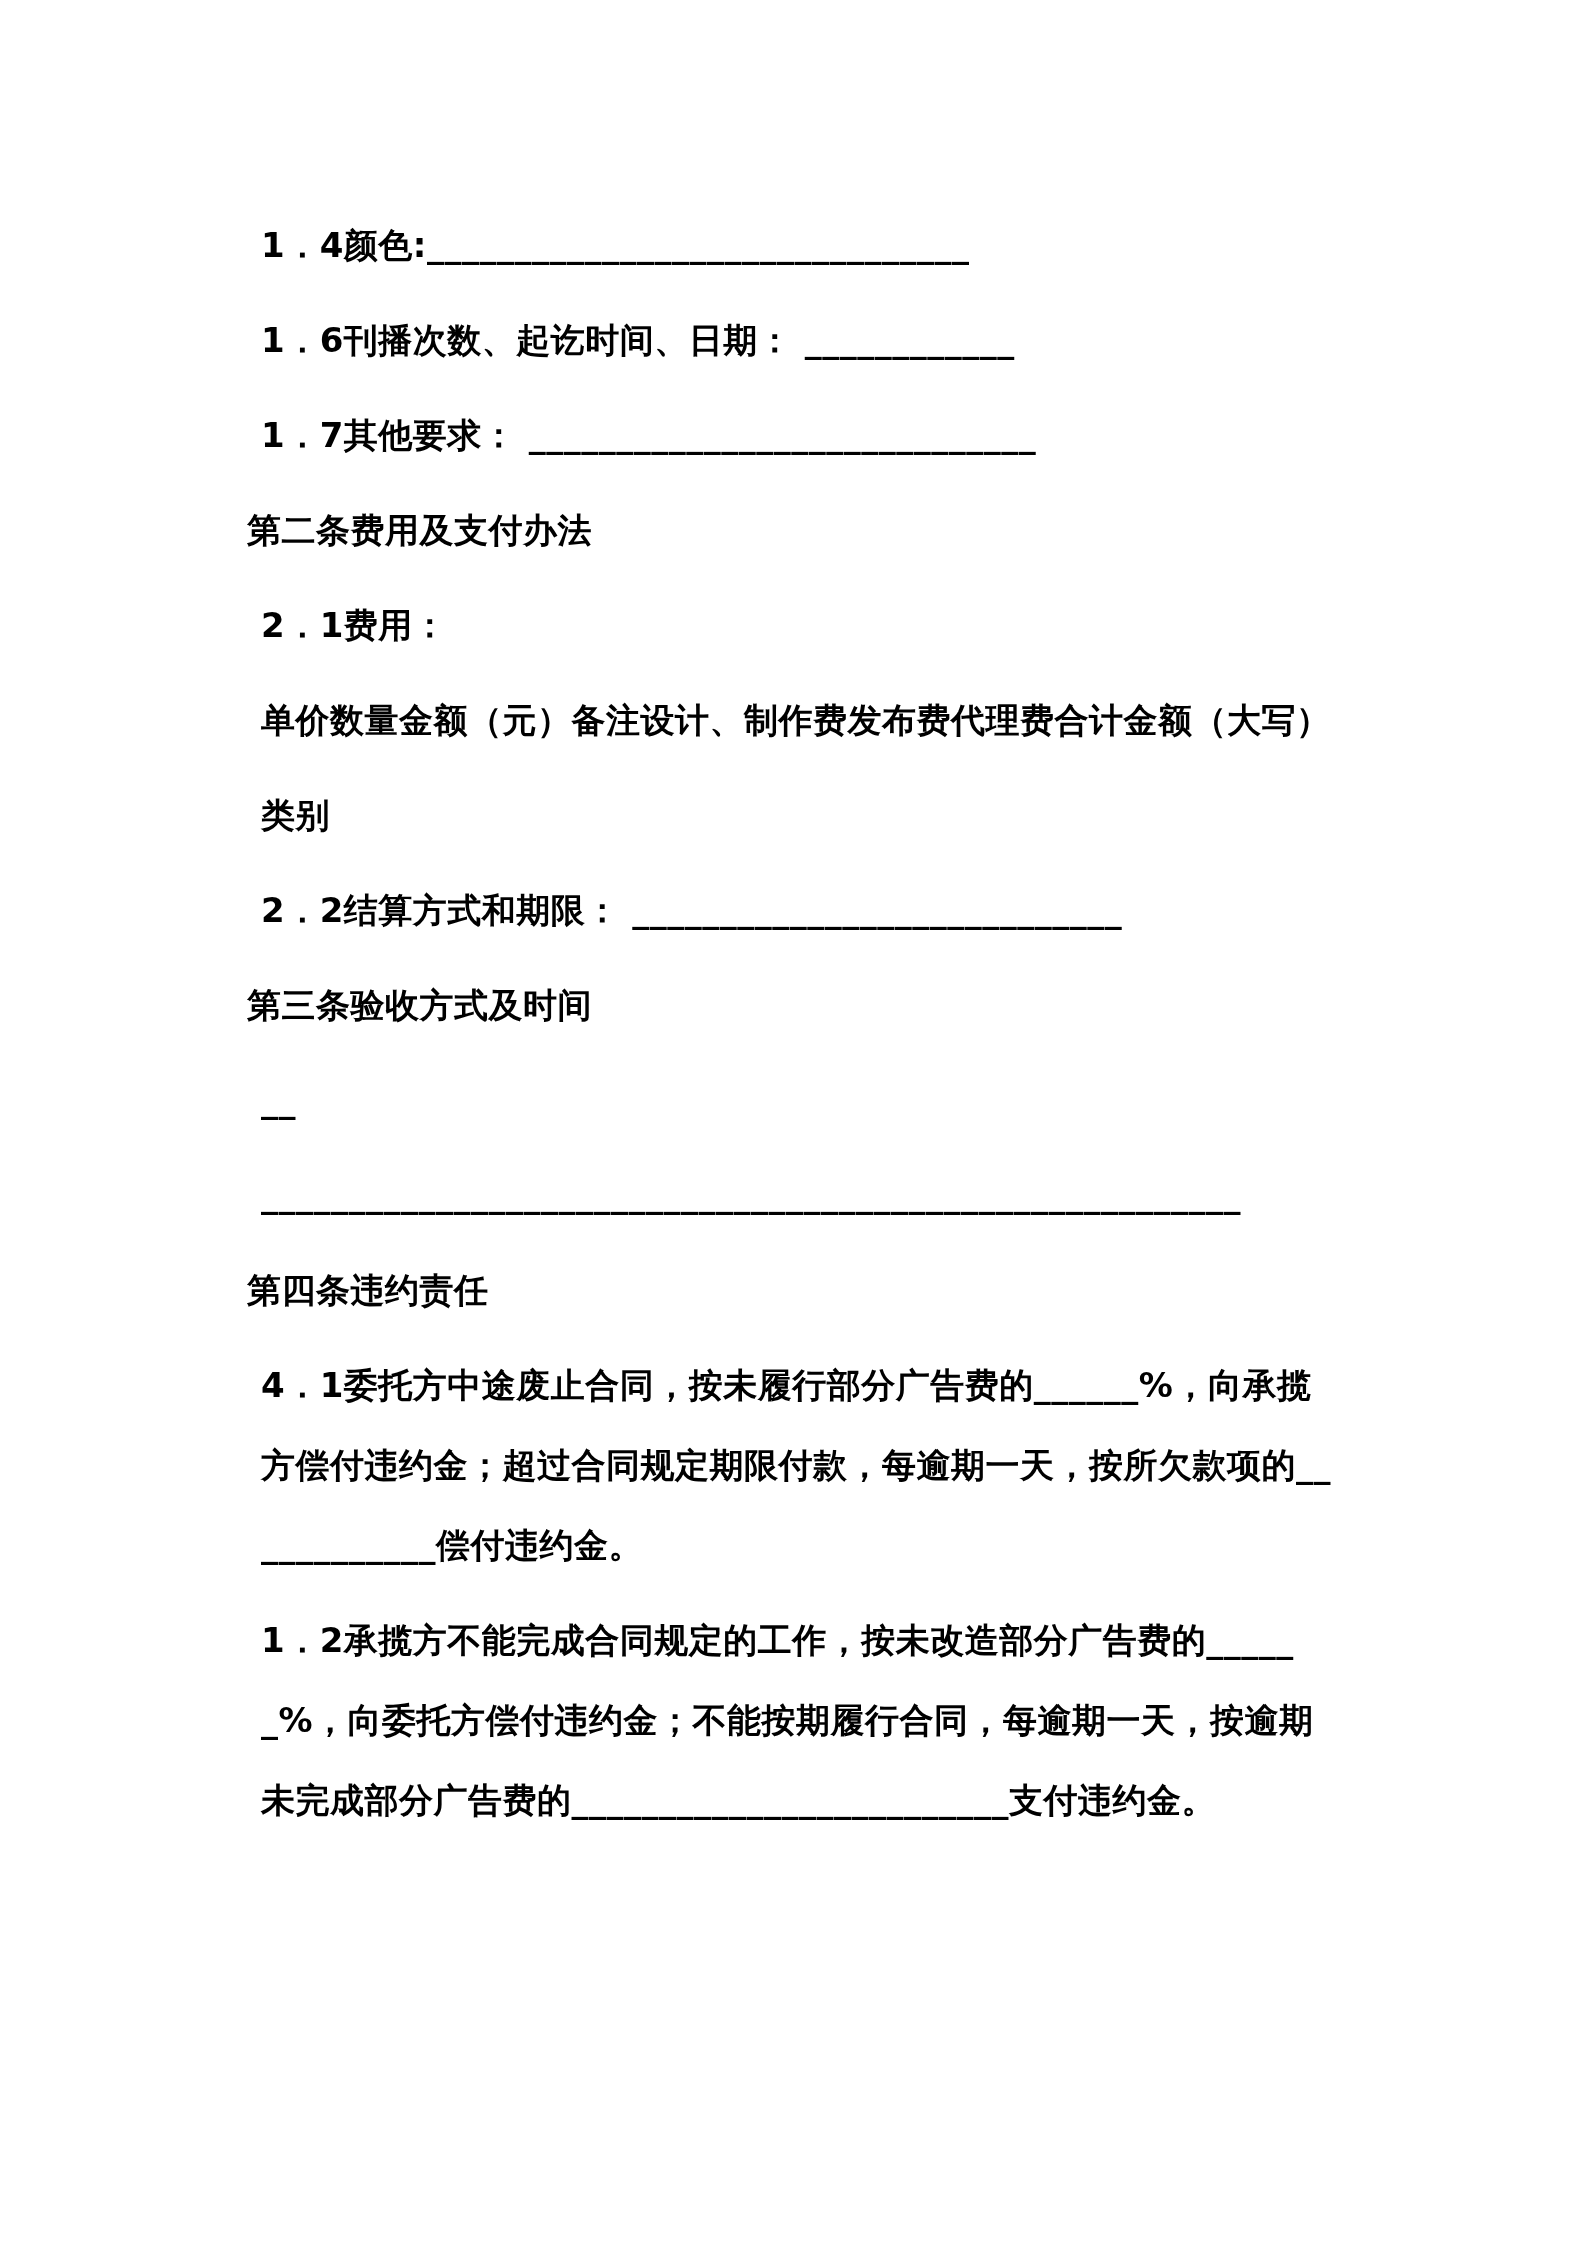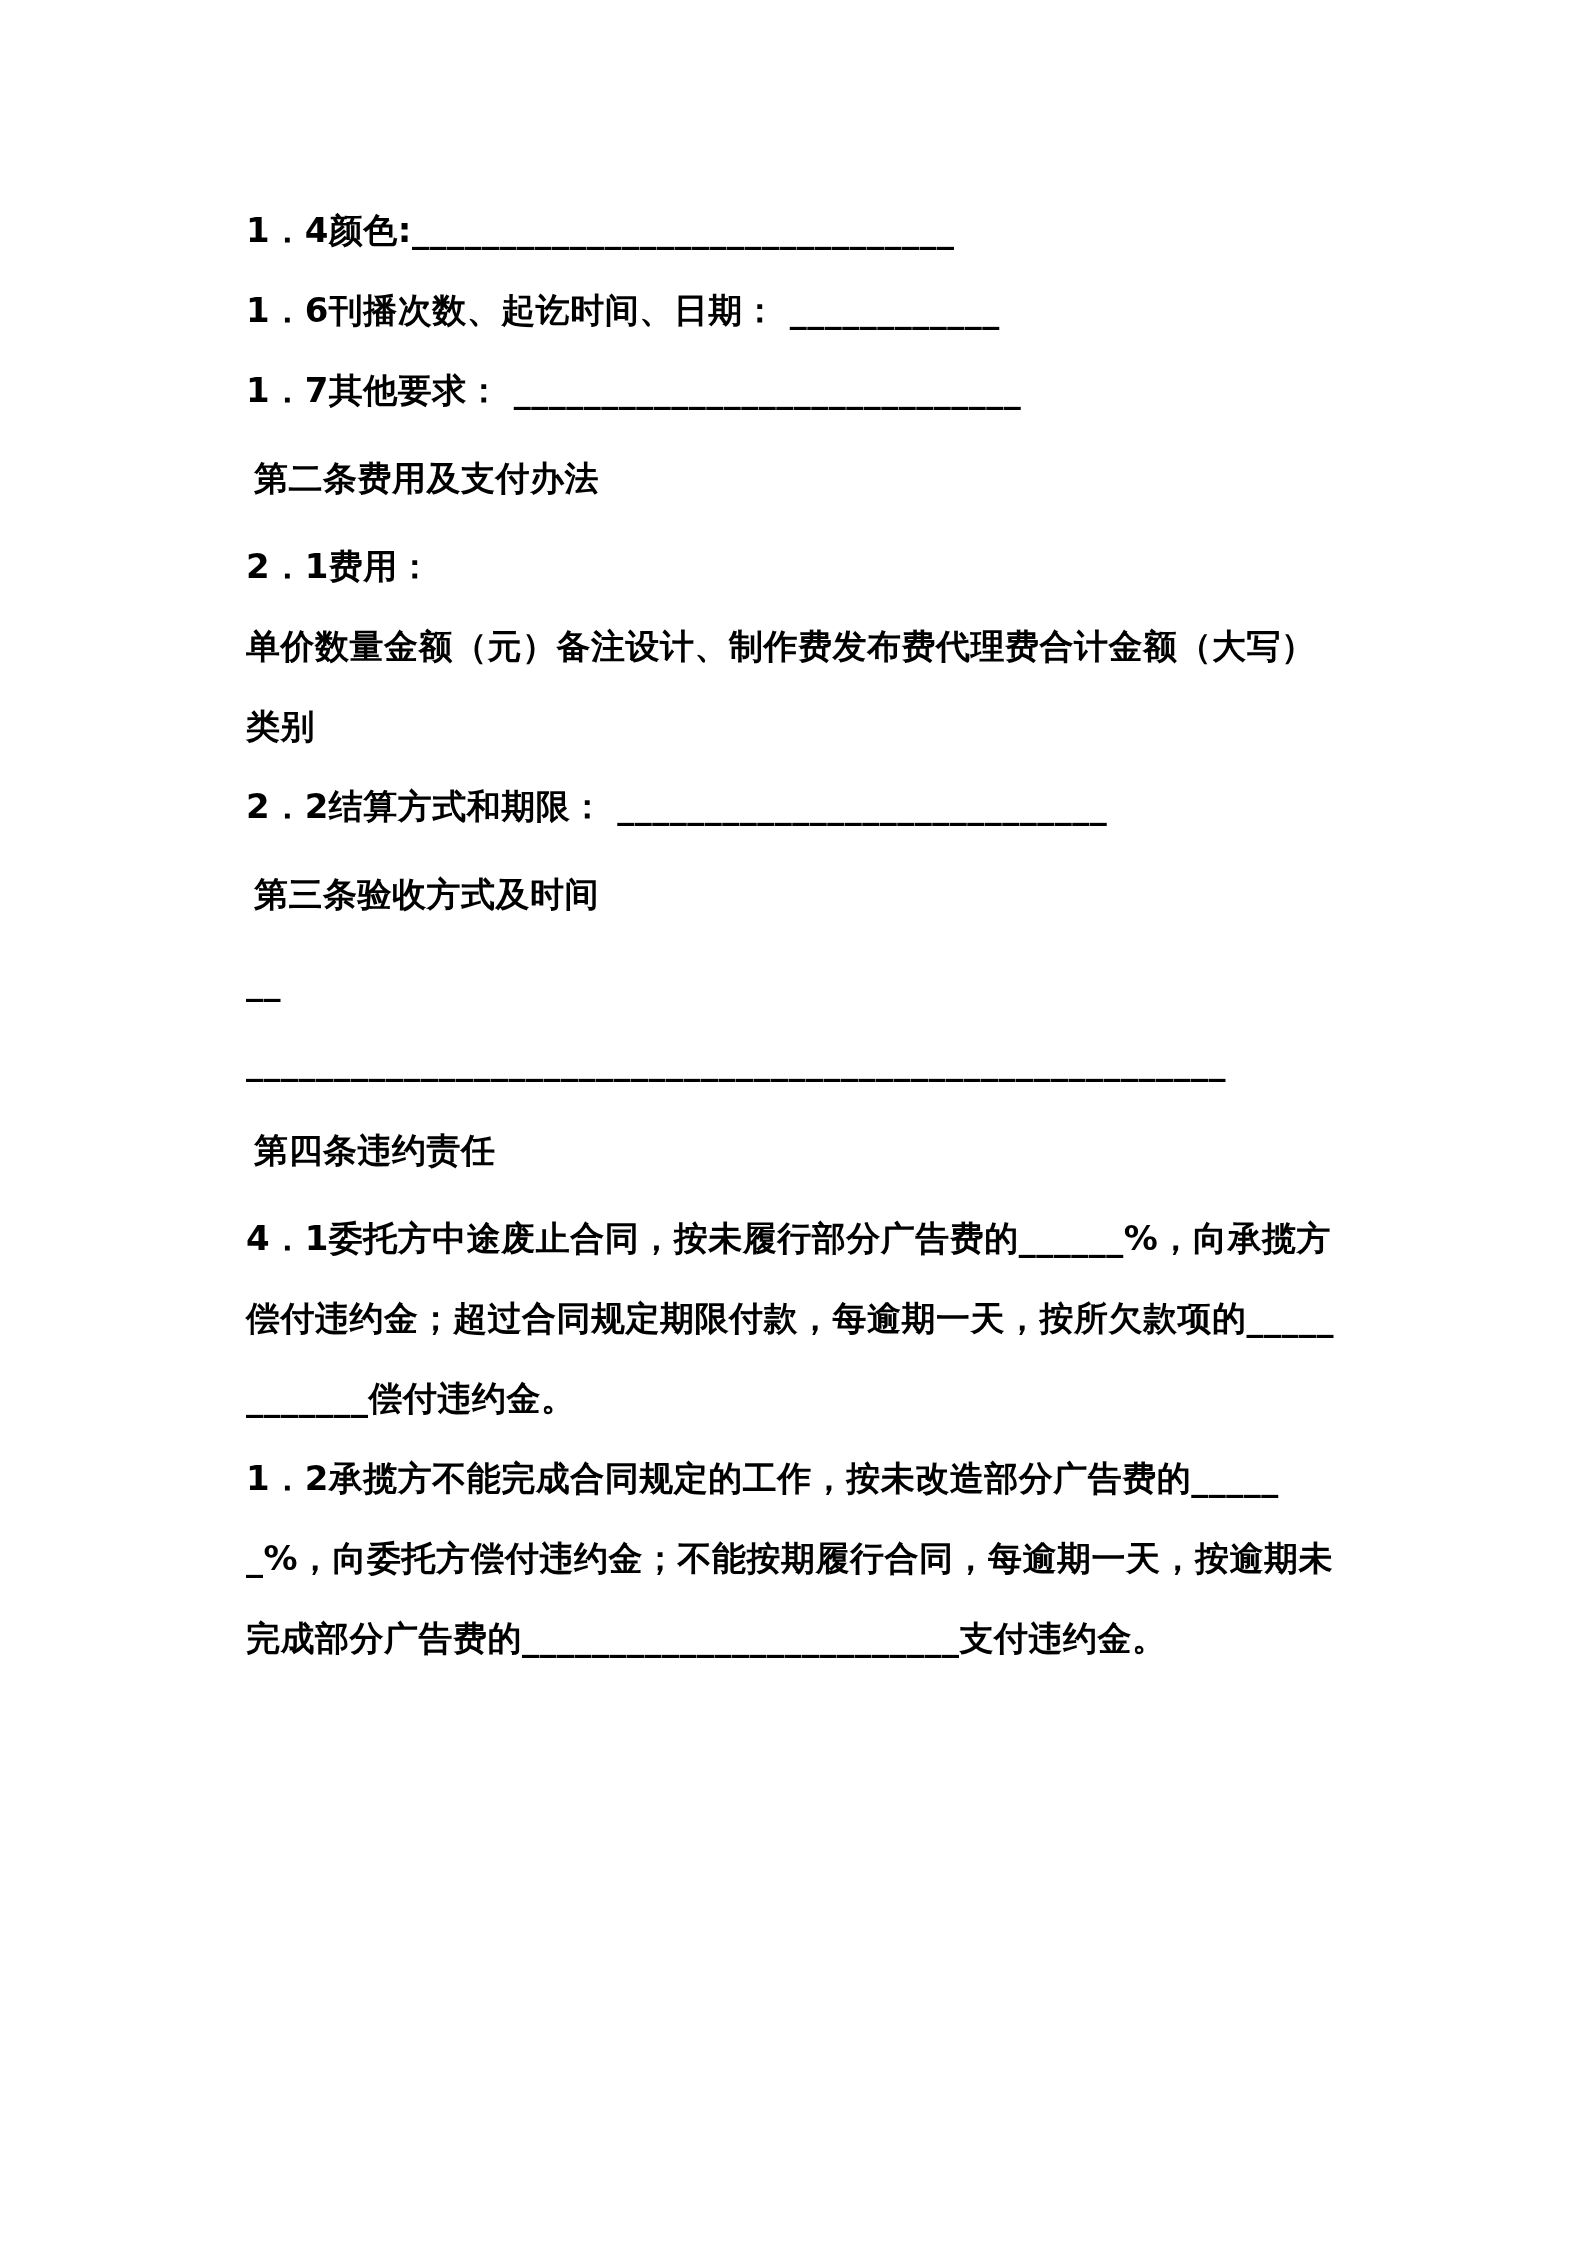--- a/index.html
+++ b/index.html
@@ -18,29 +18,29 @@
   .doc-page {
     box-sizing: border-box;
     width: 1100px;
     margin-left: 246px;
     padding-top: 190px;
     padding-bottom: 120px;
     font-size: 34px;
     line-height: 80px;
   }
   .doc-paragraph {
-    margin: 0;
+    margin: 15px;
     padding: 0;
     word-break: break-all;
     overflow-wrap: break-word;
     white-space: pre-wrap;
     letter-spacing: 0.5px;
   }
   .section-heading {
-    margin: 8px;
+    margin: 1px;
     padding: 0;
     word-break: break-all;
     white-space: pre-wrap;
     letter-spacing: 0.5px;
   }
 </style>
 </head>
 <body>
 
 <div class="doc-page">

